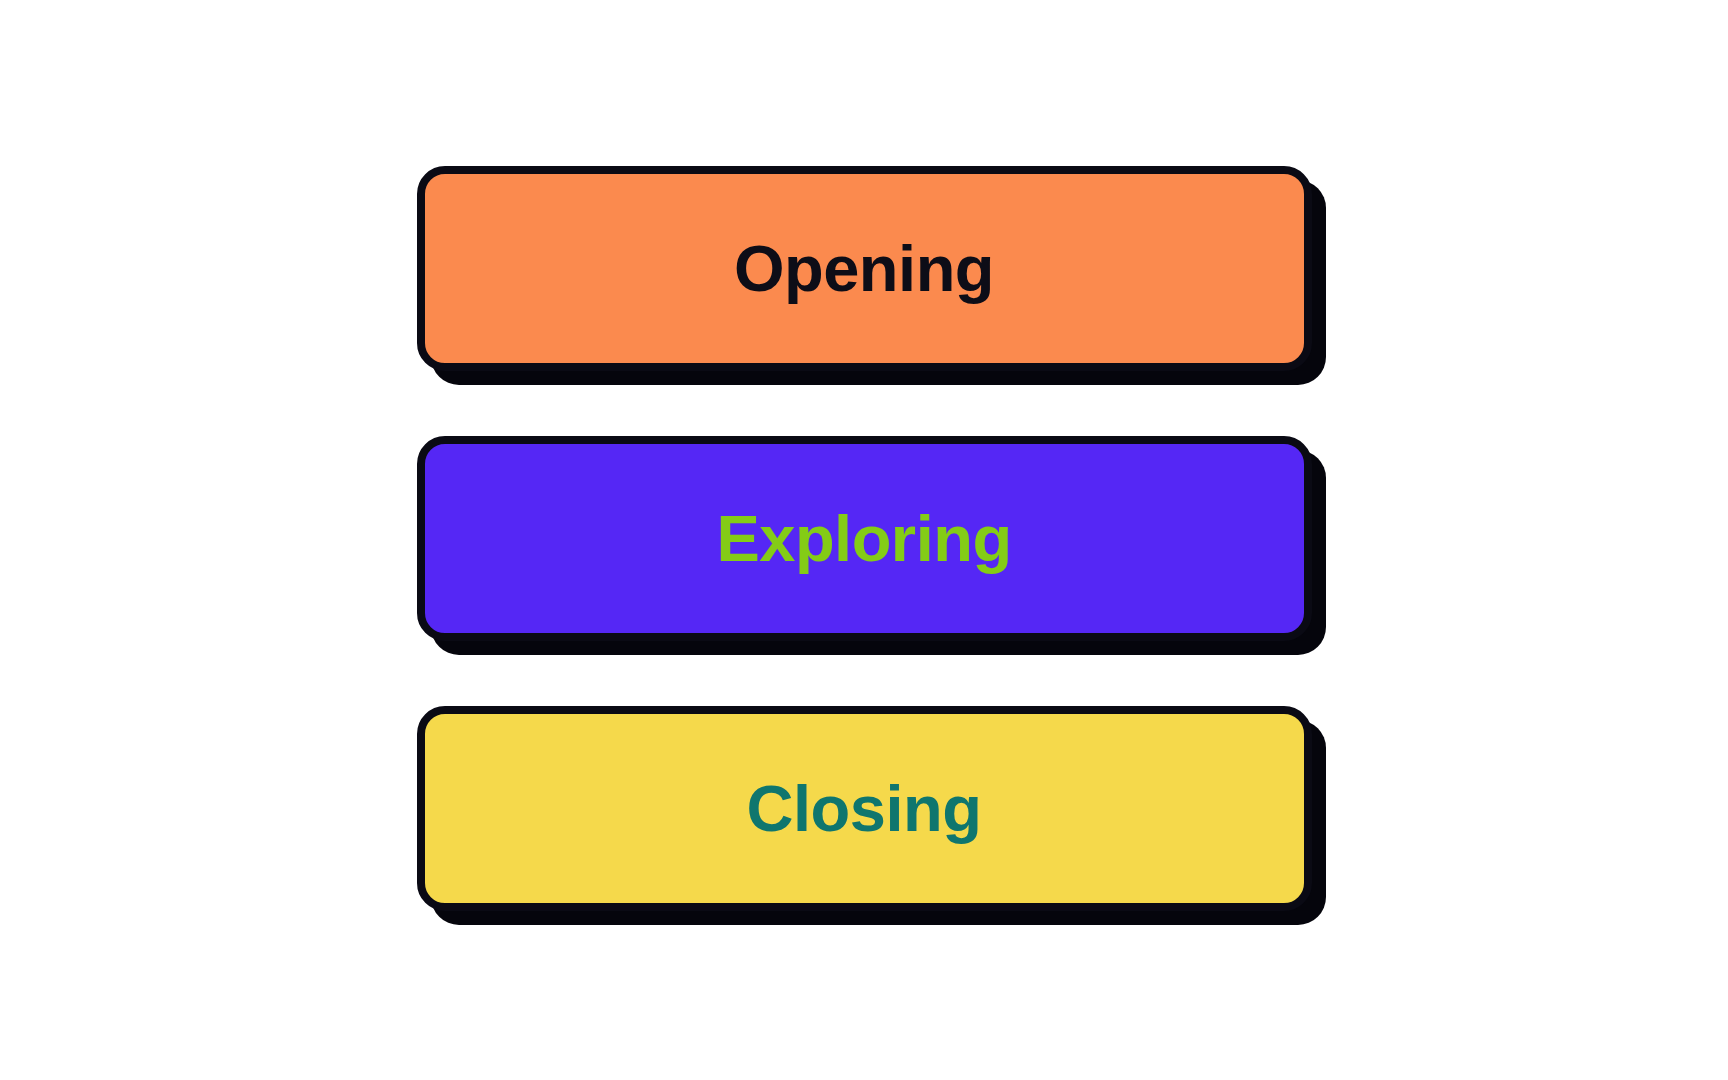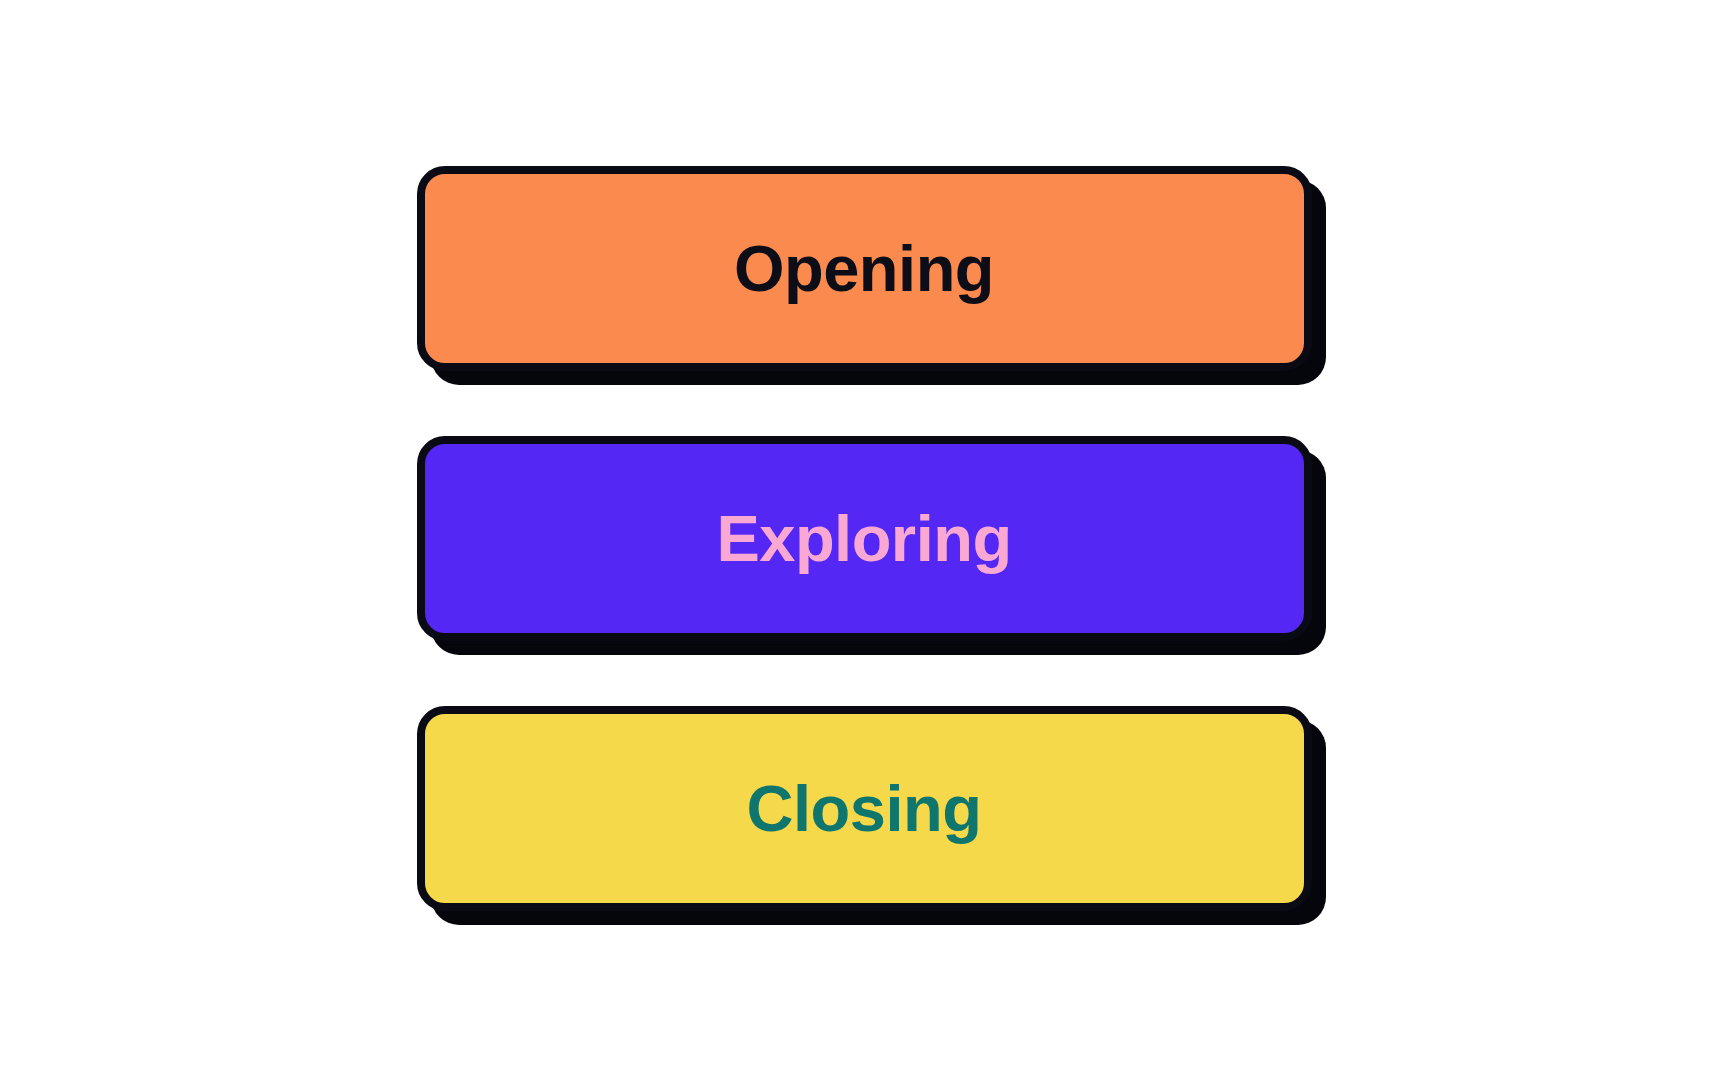--- a/index.html
+++ b/index.html
@@ -39,20 +39,20 @@
 </head>
 <body style="background: rgb(255, 255, 255);">
 
 <div class="stack">
 
   <div class="card" style="background: rgb(251, 138, 78); border-color: rgb(10, 10, 20);">
     <span class="card-label" style="color: rgb(13, 13, 23);">Opening</span>
   </div>
 
   <div class="card" style="background: rgb(85, 39, 245); border-color: rgb(10, 10, 20);">
-    <span class="card-label" style="color: #f9a8d4;">Exploring</span>
+    <span class="card-label" style="color: #84cc16;">Exploring</span>
   </div>
 
   <div class="card" style="background: rgb(245, 217, 75); border-color: rgb(10, 10, 20);">
     <span class="card-label" style="color: #0f766e;">Closing</span>
   </div>
 
 </div>
 
 </body></html>

